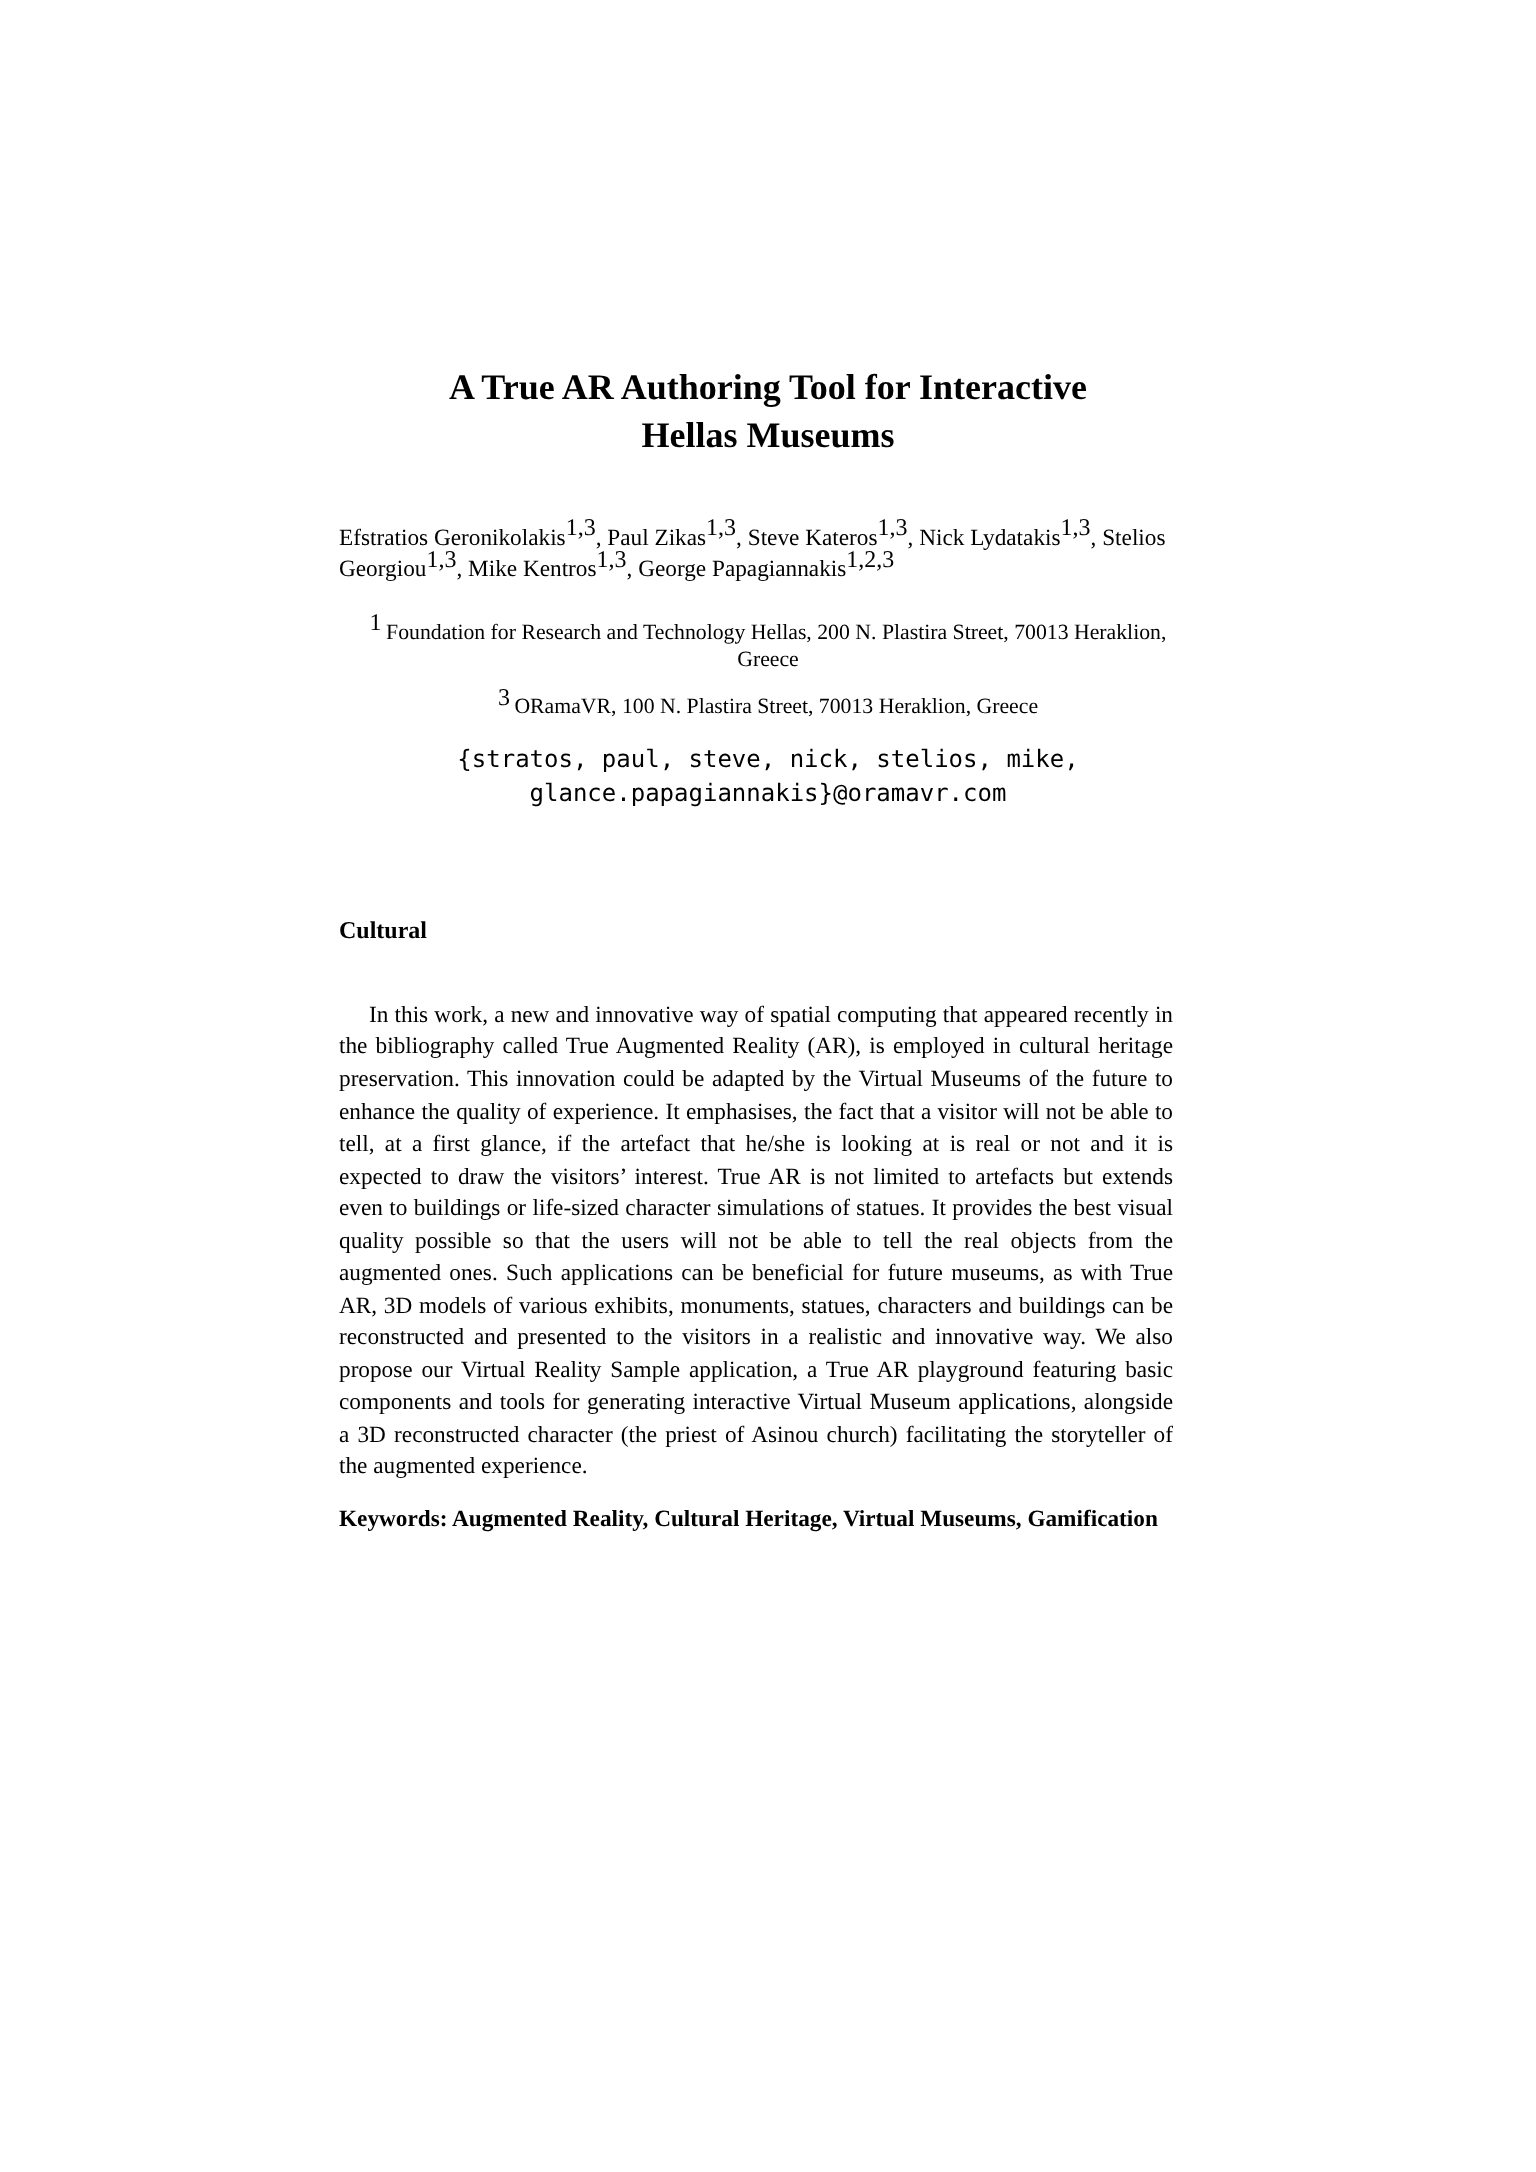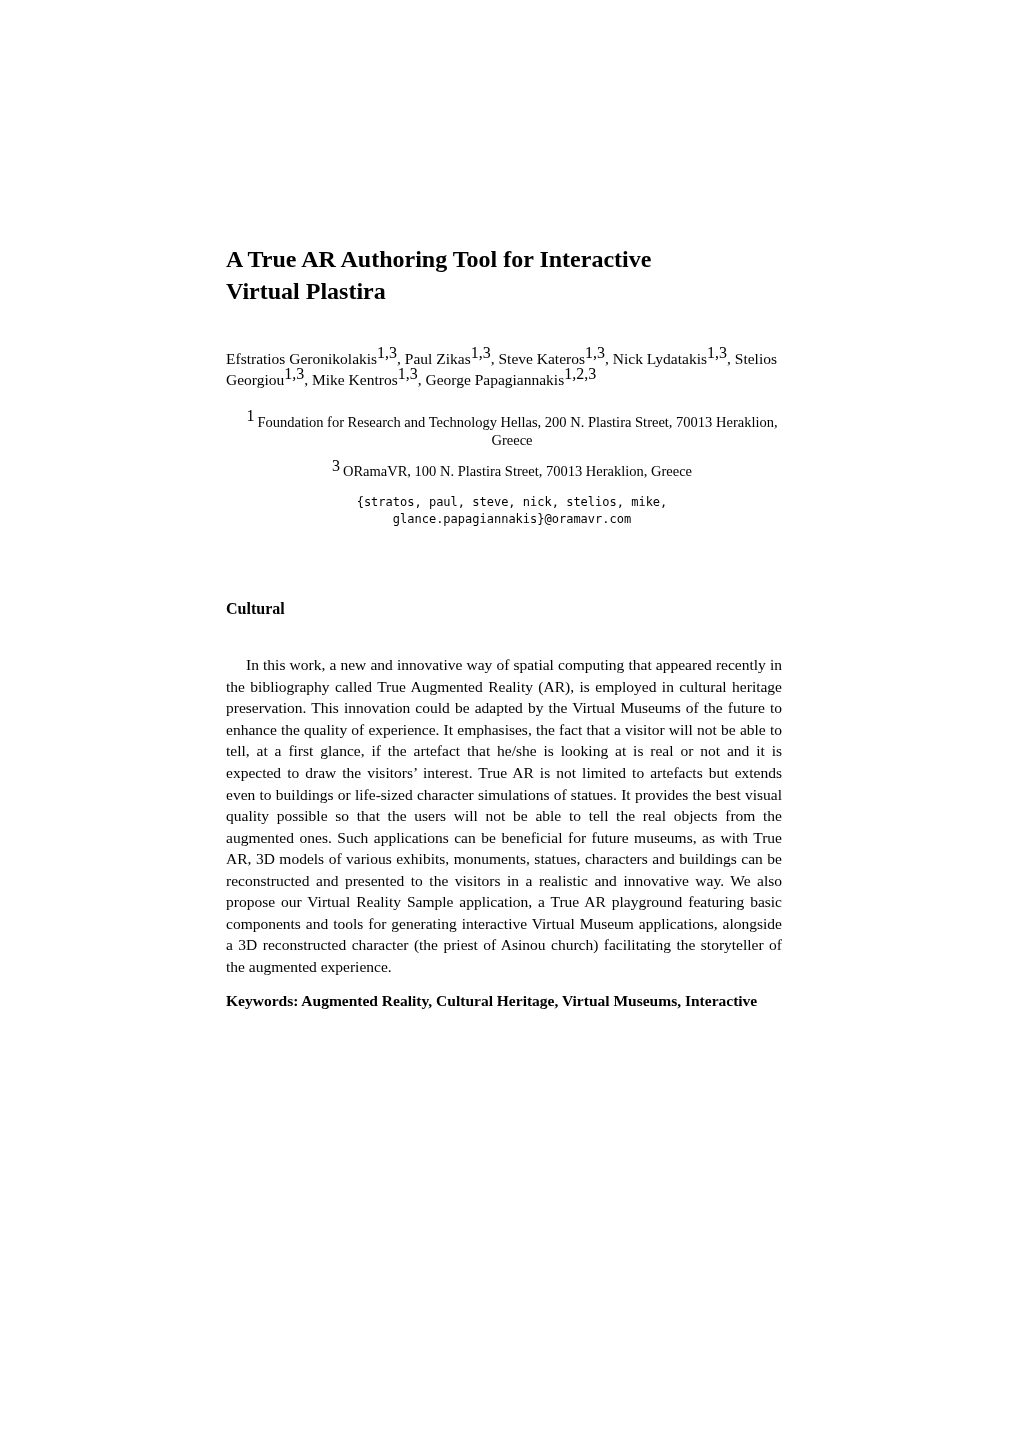--- a/index.html
+++ b/index.html
@@ -17,21 +17,21 @@
     overflow: hidden;
   }
   .content {
     width: 572px;
     margin: 0 auto;
     padding-top: 243px;
   }
   .title {
     font-size: 24px;
     font-weight: bold;
-    text-align: left;
+    text-align: center;
     line-height: 1.35;
     margin: 0 0 40px 0;
   }
   .authors {
     font-size: 15.5px;
     line-height: 1.4;
     margin: 0 0 22px 0;
     text-align: left;
   }
   sup {
@@ -43,21 +43,21 @@
     font-size: 14.5px;
     line-height: 1.25;
     margin-bottom: 13px;
   }
   .aff-sup {
     margin-right: 3px;
   }
   .email {
     text-align: center;
     font-family: "DejaVu Sans Mono", monospace;
-    font-size: 12px;
+    font-size: 16px;
     line-height: 1.45;
     margin-top: 2px;
   }
   .abstract-heading {
     font-size: 16px;
     font-weight: bold;
     margin: 72px 0 0 0;
   }
   .abstract-text {
     font-size: 15.5px;
@@ -73,34 +73,34 @@
     text-align: left;
     margin: 13px 0 0 0;
   }
 </style>
 </head>
 <body>
 
 <div class="page">
   <div class="content">
 
-    <h1 class="title"><span>A True AR Authoring Tool for Interactive</span><br><span>Virtual Plastira</span></h1>
+    <h1 class="title"><span>A True AR Authoring Tool for Interactive</span><br><span>Hellas Museums</span></h1>
 
     <p class="authors"><span class="author"><span>Efstratios Geronikolakis</span><sup>1,3</sup><span>, </span></span><span class="author"><span>Paul Zikas</span><sup>1,3</sup><span>, </span></span><span class="author"><span>Steve Kateros</span><sup>1,3</sup><span>, </span></span><span class="author"><span>Nick Lydatakis</span><sup>1,3</sup><span>, </span></span><span class="author"><span>Stelios Georgiou</span><sup>1,3</sup><span>, </span></span><span class="author"><span>Mike Kentros</span><sup>1,3</sup><span>, </span></span><span class="author"><span>George Papagiannakis</span><sup>1,2,3</sup><span></span></span></p>
 
     <div class="affiliations">
         <div class="affiliation"><sup class="aff-sup">1</sup><span>Foundation for Research and Technology Hellas, 200 N. Plastira Street, 70013 Heraklion, Greece</span></div>
         <div class="affiliation"><sup class="aff-sup">3</sup><span>ORamaVR, 100 N. Plastira Street, 70013 Heraklion, Greece</span></div>
       </div>
 
     <div class="email">
       <div>{stratos, paul, steve, nick, stelios, mike,</div>
       <div>glance.papagiannakis}@oramavr.com</div>
     </div>
 
     <h2 class="abstract-heading">Cultural</h2>
 
     <p class="abstract-text">In this work, a new and innovative way of spatial computing that appeared recently in the bibliography called True Augmented Reality (AR), is employed in cultural heritage preservation. This innovation could be adapted by the Virtual Museums of the future to enhance the quality of experience. It emphasises, the fact that a visitor will not be able to tell, at a first glance, if the artefact that he/she is looking at is real or not and it is expected to draw the visitors’ interest. True AR is not limited to artefacts but extends even to buildings or life-sized character simulations of statues. It provides the best visual quality possible so that the users will not be able to tell the real objects from the augmented ones. Such applications can be beneficial for future museums, as with True AR, 3D models of various exhibits, monuments, statues, characters and buildings can be reconstructed and presented to the visitors in a realistic and innovative way. We also propose our Virtual Reality Sample application, a True AR playground featuring basic components and tools for generating interactive Virtual Museum applications, alongside a 3D reconstructed character (the priest of Asinou church) facilitating the storyteller of the augmented experience.</p>
 
-    <p class="keywords">Keywords: Augmented Reality, Cultural Heritage, Virtual Museums, Interactive</p>
+    <p class="keywords">Keywords: Augmented Reality, Cultural Heritage, Virtual Museums, Gamification</p>
 
   </div>
 </div>
 
 </body></html>

